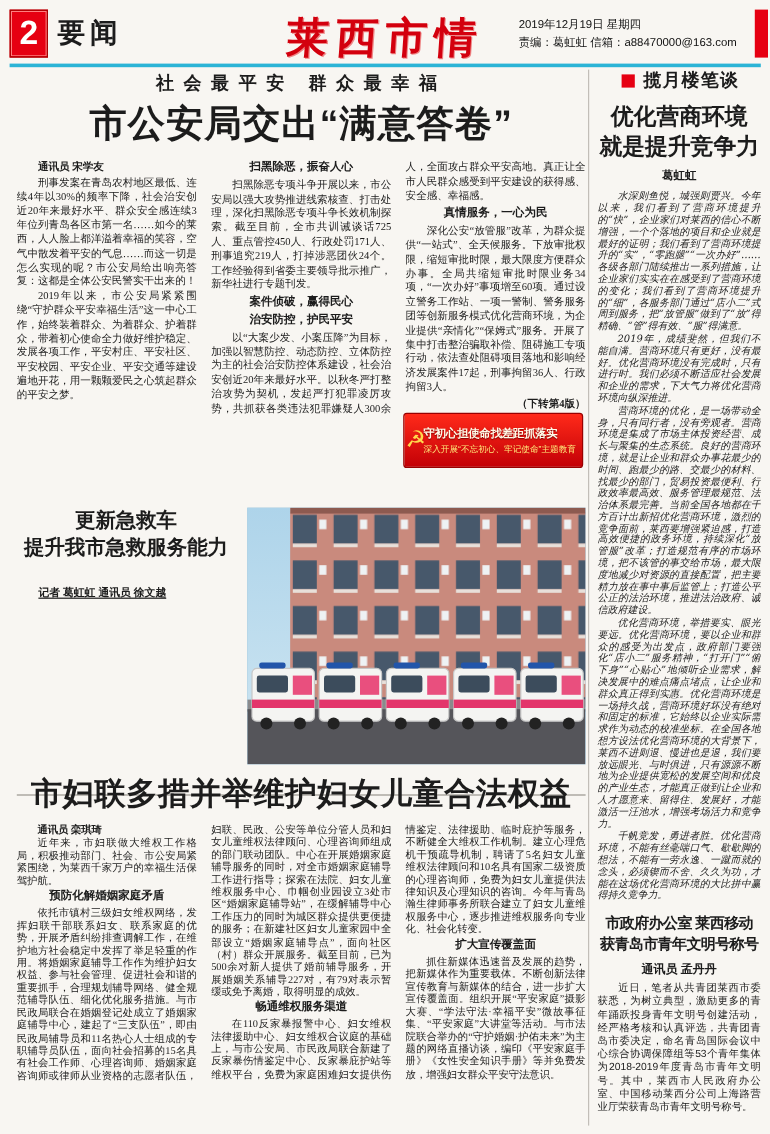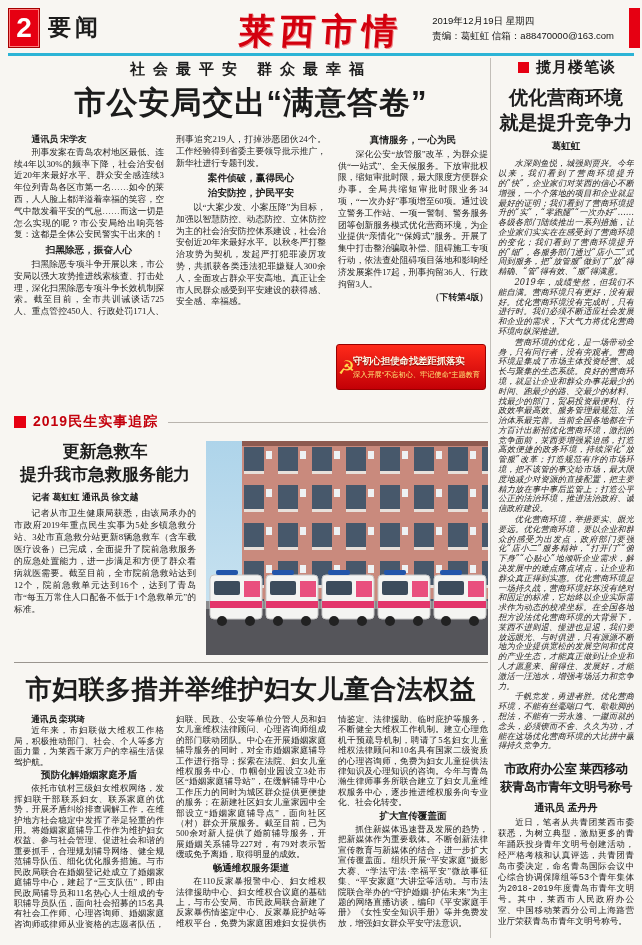--- a/index.html
+++ b/index.html
@@ -43,29 +43,29 @@
   
   .tracking{position:absolute;left:14px;top:413px;width:474px;}
   .section-tag{display:flex;align-items:center;}
   .tag-square{width:12px;height:12px;background:#e60012;margin-right:7px;}
   .tag-label{font-size:14px;font-weight:900;letter-spacing:1px;color:#c4000c;}
   .tag-line{flex:1;height:1px;background:#b9b4ae;margin-left:10px;}
   .amb-wrap{display:flex;margin-top:10px;gap:10px;}
   .amb-text{width:182px;}
   .amb-headline{text-align:center;font-weight:900;font-size:17px;line-height:1.35;
     font-family:"Liberation Sans",sans-serif;}
-  .amb-byline{font-size:9px;font-weight:bold;text-indent:2em;margin:4px 0 3px;}
+  .amb-byline{font-size:9px;font-weight:bold;text-indent:2em;margin:19px 0 3px;text-decoration:underline;}
   .amb-body{font-family:"Liberation Serif","DejaVu Serif",serif;font-size:8.8px;line-height:12px;
     text-align:justify;text-indent:2em;}
   .photo-frame{width:282px;height:214px;overflow:hidden;background:#9fc6dd;}
 
   .section-divider{position:absolute;left:14px;top:662px;width:474px;border-top:1px solid #9a958f;}
 
   
-  .women-article{position:absolute;left:14px;top:672px;width:474px;}
+  .women-article{position:absolute;left:14px;top:644px;width:474px;}
   .women-headline{text-align:center;font-size:26px;font-weight:900;letter-spacing:0.5px;
     font-family:"Liberation Sans",sans-serif;white-space:nowrap;}
   .women-cols{margin-top:7px;column-count:3;column-gap:12px;height:224px;overflow:hidden;text-align:justify;
     font-family:"Liberation Serif","DejaVu Serif",serif;font-size:8.6px;line-height:10.4px;}
 
   
   .v-divider{position:absolute;left:490px;top:58px;height:880px;width:1px;background:#c2beb8;}
   .sidebar{position:absolute;left:498px;top:58px;width:136px;}
   .sidebar-tag{display:flex;align-items:center;padding-left:20px;}
   .sidebar-tag .tag-square{width:11px;height:11px;}
@@ -75,21 +75,21 @@
   .col-author{text-align:center;font-size:9.5px;font-weight:bold;margin:5px 0 6px;}
   .col-body{height:608px;overflow:hidden;text-align:justify;font-family:"DejaVu Serif","Liberation Serif",serif;
     font-size:8.3px;line-height:9.8px;color:#222;}
   .col-body .para{margin:0 0 1px;font-style:italic;}
 
   
   .youth{position:absolute;left:498px;top:760px;width:136px;}
   .youth-headline{text-align:center;font-size:12.5px;font-weight:900;line-height:1.45;letter-spacing:-0.5px;
     font-family:"Liberation Sans",sans-serif;white-space:nowrap;}
   .youth-byline{text-align:center;font-size:10px;font-weight:bold;margin:5px 0 3px;}
-  .youth-body{text-align:justify;font-family:Liberation Mono, monospace;
+  .youth-body{text-align:justify;font-family:Liberation Sans, sans-serif;
     font-size:8.6px;line-height:11px;text-indent:2em;height:118px;overflow:hidden;}
 </style>
 </head>
 <body>
 
 <div class="page">
 
   <div class="pagenum-box">2</div>
   <div class="section-label">要闻</div>
   <div class="masthead">莱西市情</div>
@@ -99,50 +99,45 @@
   </div>
   <div class="corner-tab"></div>
   <div class="rule-cyan"></div>
 
   <div class="main-article">
     <div class="kicker">社会最平安 群众最幸福</div>
     <div class="main-headline">市公安局交出“满意答卷”</div>
     <div class="main-cols">
         <p class="byline">通讯员 宋学友</p>
         <p class="para">刑事发案在青岛农村地区最低、连续4年以30%的频率下降，社会治安创近20年来最好水平、群众安全感连续3年位列青岛各区市第一名……如今的莱西，人人脸上都洋溢着幸福的笑容，空气中散发着平安的气息……而这一切是怎么实现的呢？市公安局给出响亮答复：这都是全体公安民警实干出来的！</p>
+        <p class="para">2019年以来，市公安局紧紧围绕“守护群众平安幸福生活”这一中心工作，始终装着群众、为着群众、护着群众，带着初心使命全力做好维护稳定、发展各项工作，平安村庄、平安社区、平安校园、平安企业、平安交通等建设遍地开花，用一颗颗爱民之心筑起群众的平安之梦。</p>
         <h4 class="subhead">扫黑除恶，振奋人心</h4>
         <p class="para">扫黑除恶专项斗争开展以来，市公安局以强大攻势推进线索核查、打击处理，深化扫黑除恶专项斗争长效机制探索。截至目前，全市共训诫谈话725人、重点管控450人、行政处罚171人、刑事追究219人，打掉涉恶团伙24个。工作经验得到省委主要领导批示推广，新华社进行专题刊发。</p>
         <h4 class="subhead">案件侦破，赢得民心</h4>
         <h4 class="subhead">治安防控，护民平安</h4>
         <p class="para">以“大案少发、小案压降”为目标，加强以智慧防控、动态防控、立体防控为主的社会治安防控体系建设，社会治安创近20年来最好水平。以秋冬严打整治攻势为契机，发起严打犯罪凌厉攻势，共抓获各类违法犯罪嫌疑人300余人，全面攻占群众平安高地。真正让全市人民群众感受到平安建设的获得感、安全感、幸福感。</p>
         <h4 class="subhead">真情服务，一心为民</h4>
         <p class="para">深化公安“放管服”改革，为群众提供“一站式”、全天候服务。下放审批权限，缩短审批时限，最大限度方便群众办事。全局共缩短审批时限业务34项，“一次办好”事项增至60项。通过设立警务工作站、一项一警制、警务服务团等创新服务模式优化营商环境，为企业提供“亲情化”“保姆式”服务。开展了集中打击整治骗取补偿、阻碍施工专项行动，依法查处阻碍项目落地和影响经济发展案件17起，刑事拘留36人、行政拘留3人。</p>
         <p class="continuation">（下转第4版）</p>
       </div>
     <div class="banner">
       <span class="banner-emblem">☭</span>
       <div class="banner-line1">守初心 担使命 找差距 抓落实</div>
       <div class="banner-line2">深入开展“不忘初心、牢记使命”主题教育</div>
     </div>
   </div>
 
   <div class="tracking">
-    <div class="section-tag">
-      <span class="tag-square"></span>
-      <span class="tag-label">2019民生实事追踪</span>
-      <span class="tag-line"></span>
-    </div>
     <div class="amb-wrap">
       <div class="amb-text">
         <div class="amb-headline">
           <div>更新急救车</div>
           <div>提升我市急救服务能力</div>
         </div>
         <div class="amb-byline">记者 葛虹虹 通讯员 徐文越</div>
-        <div class="amb-body">记者从市卫生健康局获悉，由该局承办的市政府2019年重点民生实事为5处乡镇急救分站、3处市直急救分站更新8辆急救车（含车载医疗设备）已完成，全面提升了院前急救服务的应急处置能力，进一步满足和方便了群众看病就医需要。截至目前，全市院前急救站达到12个，院前急救单元达到16个，达到了青岛市“每五万常住人口配备不低于1个急救单元”的标准。</div>
       </div>
       <div class="photo-frame">
         <svg width="282" height="214" viewBox="0 0 282 214" xmlns="http://www.w3.org/2000/svg">
           <defs>
             <linearGradient id="sky" x1="0" y1="0" x2="0" y2="1">
               <stop offset="0" stop-color="#aed4ea"></stop>
                 <stop offset="1" stop-color="#cfe6f2"></stop>
             </linearGradient>
             <pattern id="win" width="34" height="38" patternUnits="userSpaceOnUse">
               <rect width="34" height="38" fill="#c98a7d"></rect>
@@ -208,21 +203,21 @@
       </div>
     </div>
   </div>
 
   <div class="section-divider"></div>
 
   <div class="women-article">
     <div class="women-headline">市妇联多措并举维护妇女儿童合法权益</div>
     <div class="women-cols">
         <p class="byline">通讯员 栾琪琦</p>
-        <p class="para">近年来，市妇联做大维权工作格局，积极推动部门、社会、个人等多方面力量，为莱西千家万户的幸福生活保驾护航。</p>
+        <p class="para">近年来，市妇联做大维权工作格局，积极推动部门、社会、市公安局紧紧围绕，为莱西千家万户的幸福生活保驾护航。</p>
         <h4 class="subhead">预防化解婚姻家庭矛盾</h4>
         <p class="para">依托市镇村三级妇女维权网络，发挥妇联干部联系妇女、联系家庭的优势，开展矛盾纠纷排查调解工作，在维护地方社会稳定中发挥了举足轻重的作用。将婚姻家庭辅导工作作为维护妇女权益、参与社会管理、促进社会和谐的重要抓手，合理规划辅导网络、健全规范辅导队伍、细化优化服务措施。与市民政局联合在婚姻登记处成立了婚姻家庭辅导中心，建起了“三支队伍”，即由民政局辅导员和11名热心人士组成的专职辅导员队伍，面向社会招募的15名具有社会工作师、心理咨询师、婚姻家庭咨询师或律师从业资格的志愿者队伍，妇联、民政、公安等单位分管人员和妇女儿童维权法律顾问、心理咨询师组成的部门联动团队。中心在开展婚姻家庭辅导服务的同时，对全市婚姻家庭辅导工作进行指导；探索在法院、妇女儿童维权服务中心、巾帼创业园设立3处市区“婚姻家庭辅导站”，在缓解辅导中心工作压力的同时为城区群众提供更便捷的服务；在新建社区妇女儿童家园中全部设立“婚姻家庭辅导点”，面向社区（村）群众开展服务。截至目前，已为500余对新人提供了婚前辅导服务，开展婚姻关系辅导227对，有79对表示暂缓或免予离婚，取得明显的成效。</p>
         <h4 class="subhead">畅通维权服务渠道</h4>
         <p class="para">在110反家暴报警中心、妇女维权法律援助中心、妇女维权合议庭的基础上，与市公安局、市民政局联合新建了反家暴伤情鉴定中心、反家暴庇护站等维权平台，免费为家庭困难妇女提供伤情鉴定、法律援助、临时庇护等服务，不断健全大维权工作机制。建立心理危机干预疏导机制，聘请了5名妇女儿童维权法律顾问和10名具有国家二级资质的心理咨询师，免费为妇女儿童提供法律知识及心理知识的咨询。今年与青岛瀚生律师事务所联合建立了妇女儿童维权服务中心，逐步推进维权服务向专业化、社会化转变。</p>
         <h4 class="subhead">扩大宣传覆盖面</h4>
         <p class="para">抓住新媒体迅速普及发展的趋势，把新媒体作为重要载体。不断创新法律宣传教育与新媒体的结合，进一步扩大宣传覆盖面。组织开展“平安家庭”摄影大赛、“学法守法·幸福平安”微故事征集、“平安家庭”大讲堂等活动。与市法院联合举办的“守护婚姻·护佑未来”为主题的网络直播访谈，编印《平安家庭手册》《女性安全知识手册》等并免费发放，增强妇女群众平安守法意识。</p>
       </div>
   </div>
 
   <div class="v-divider"></div>

